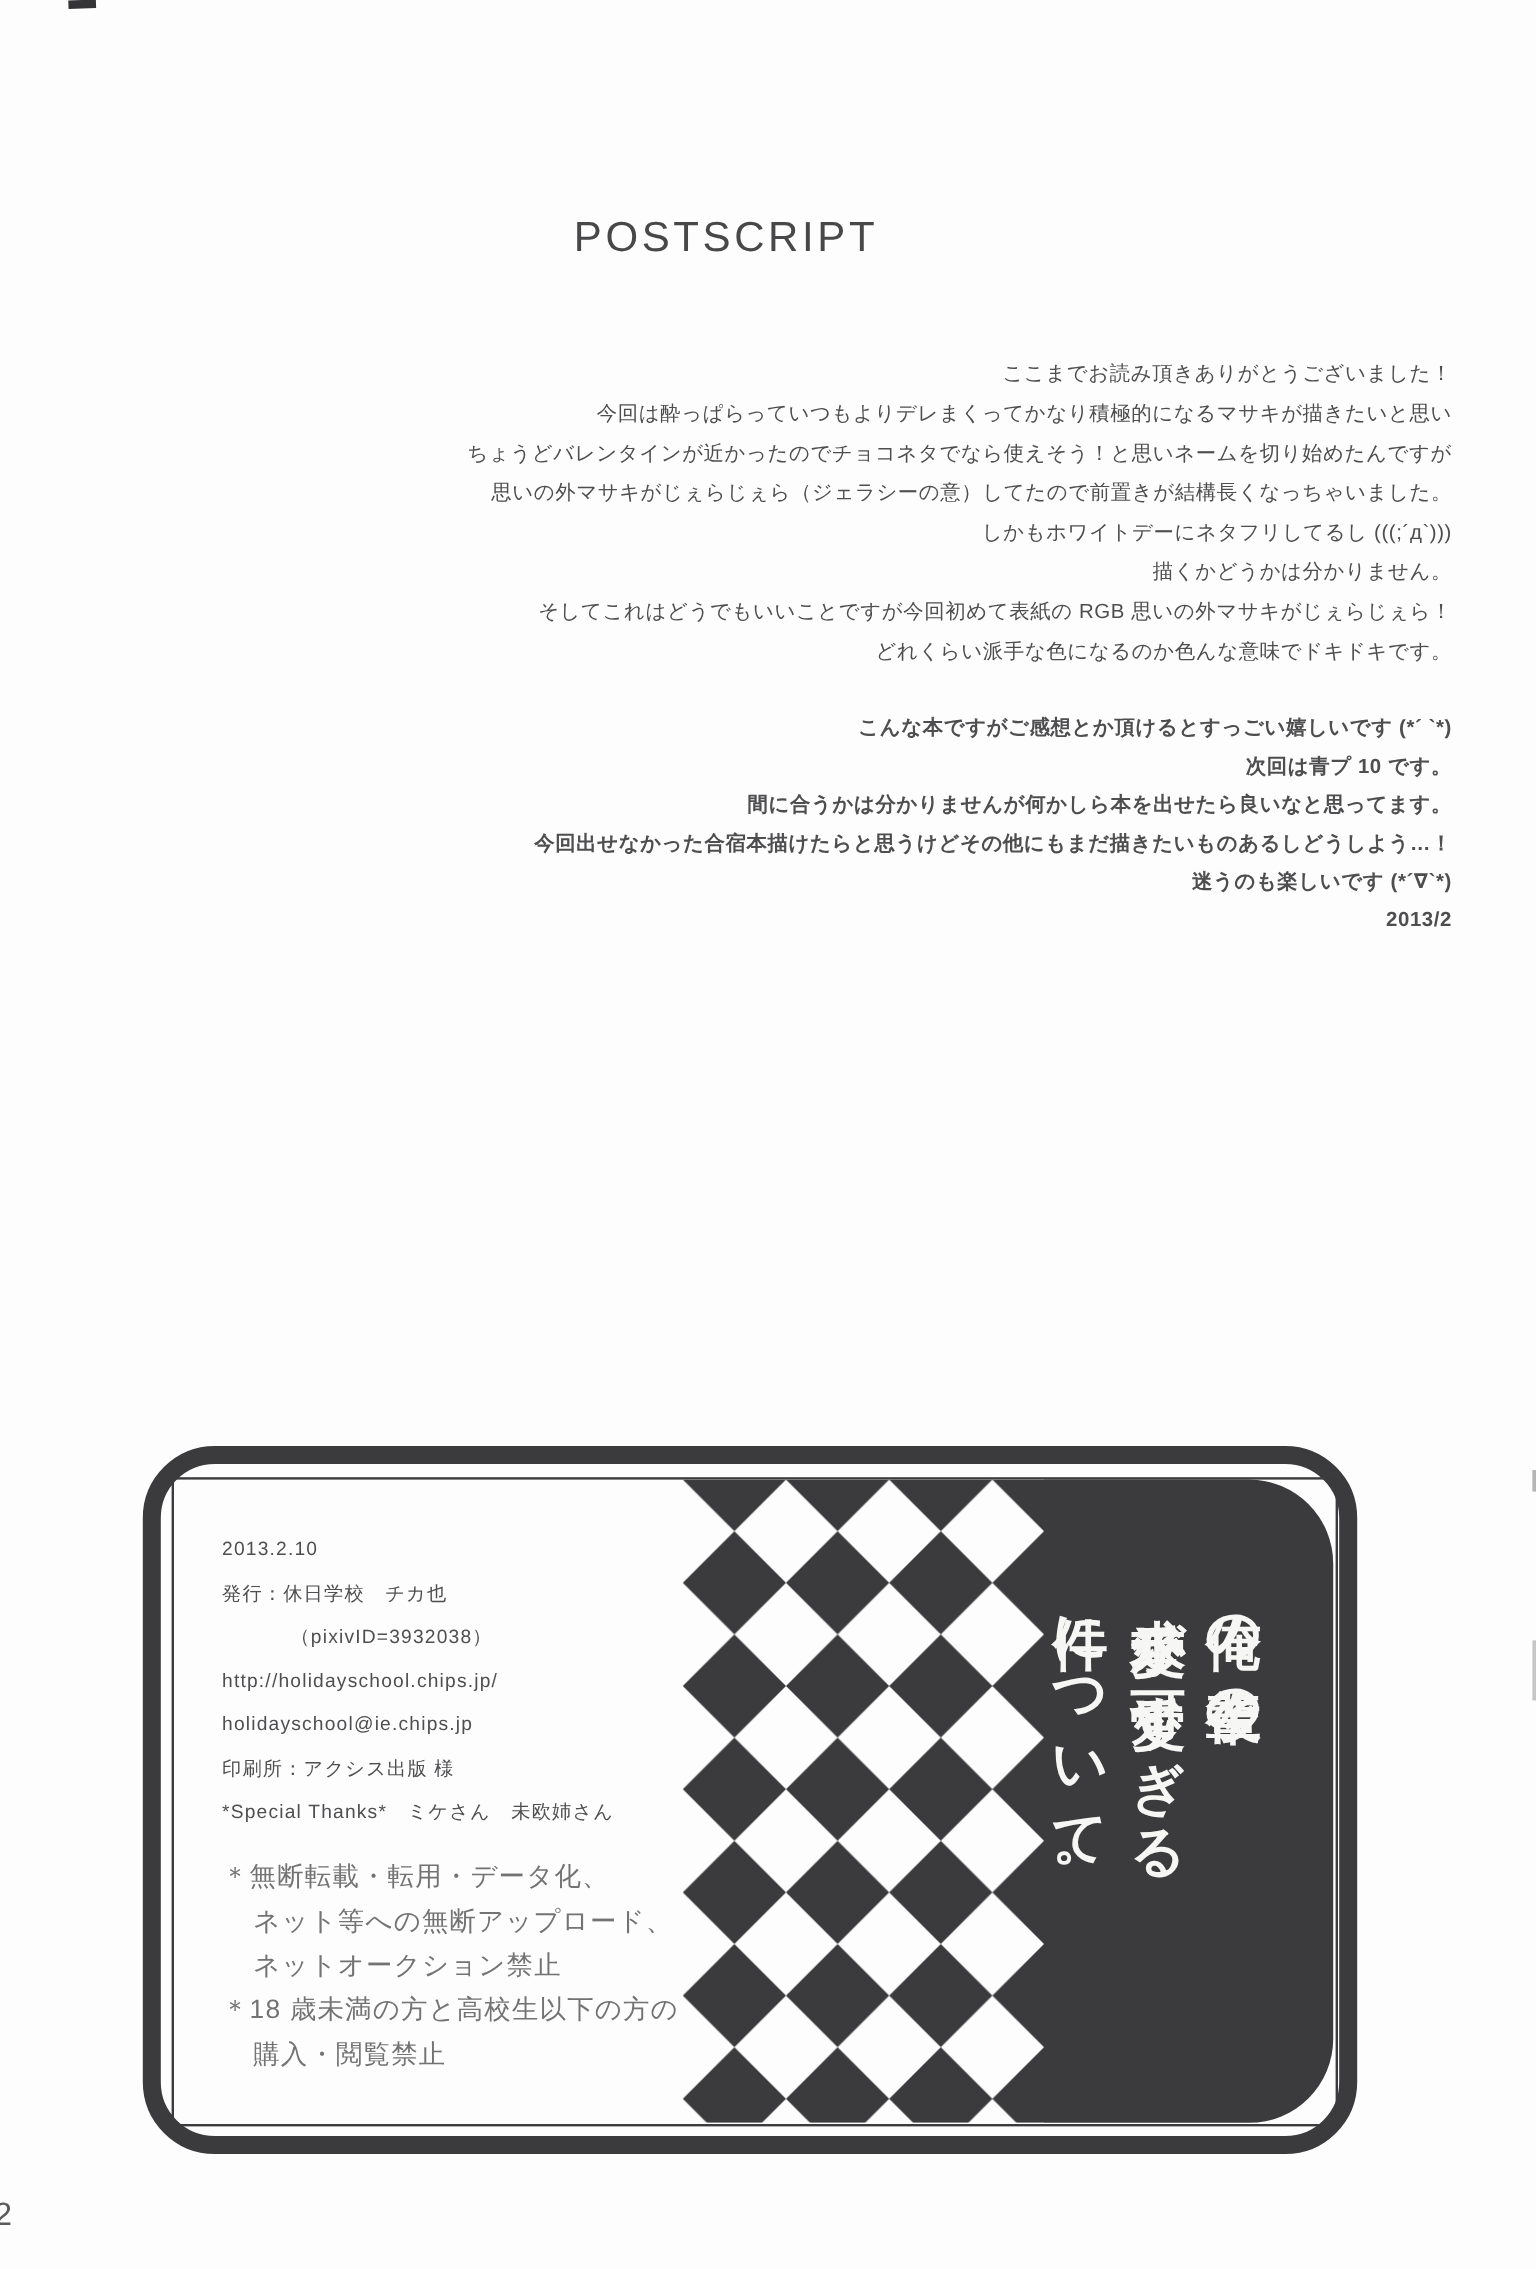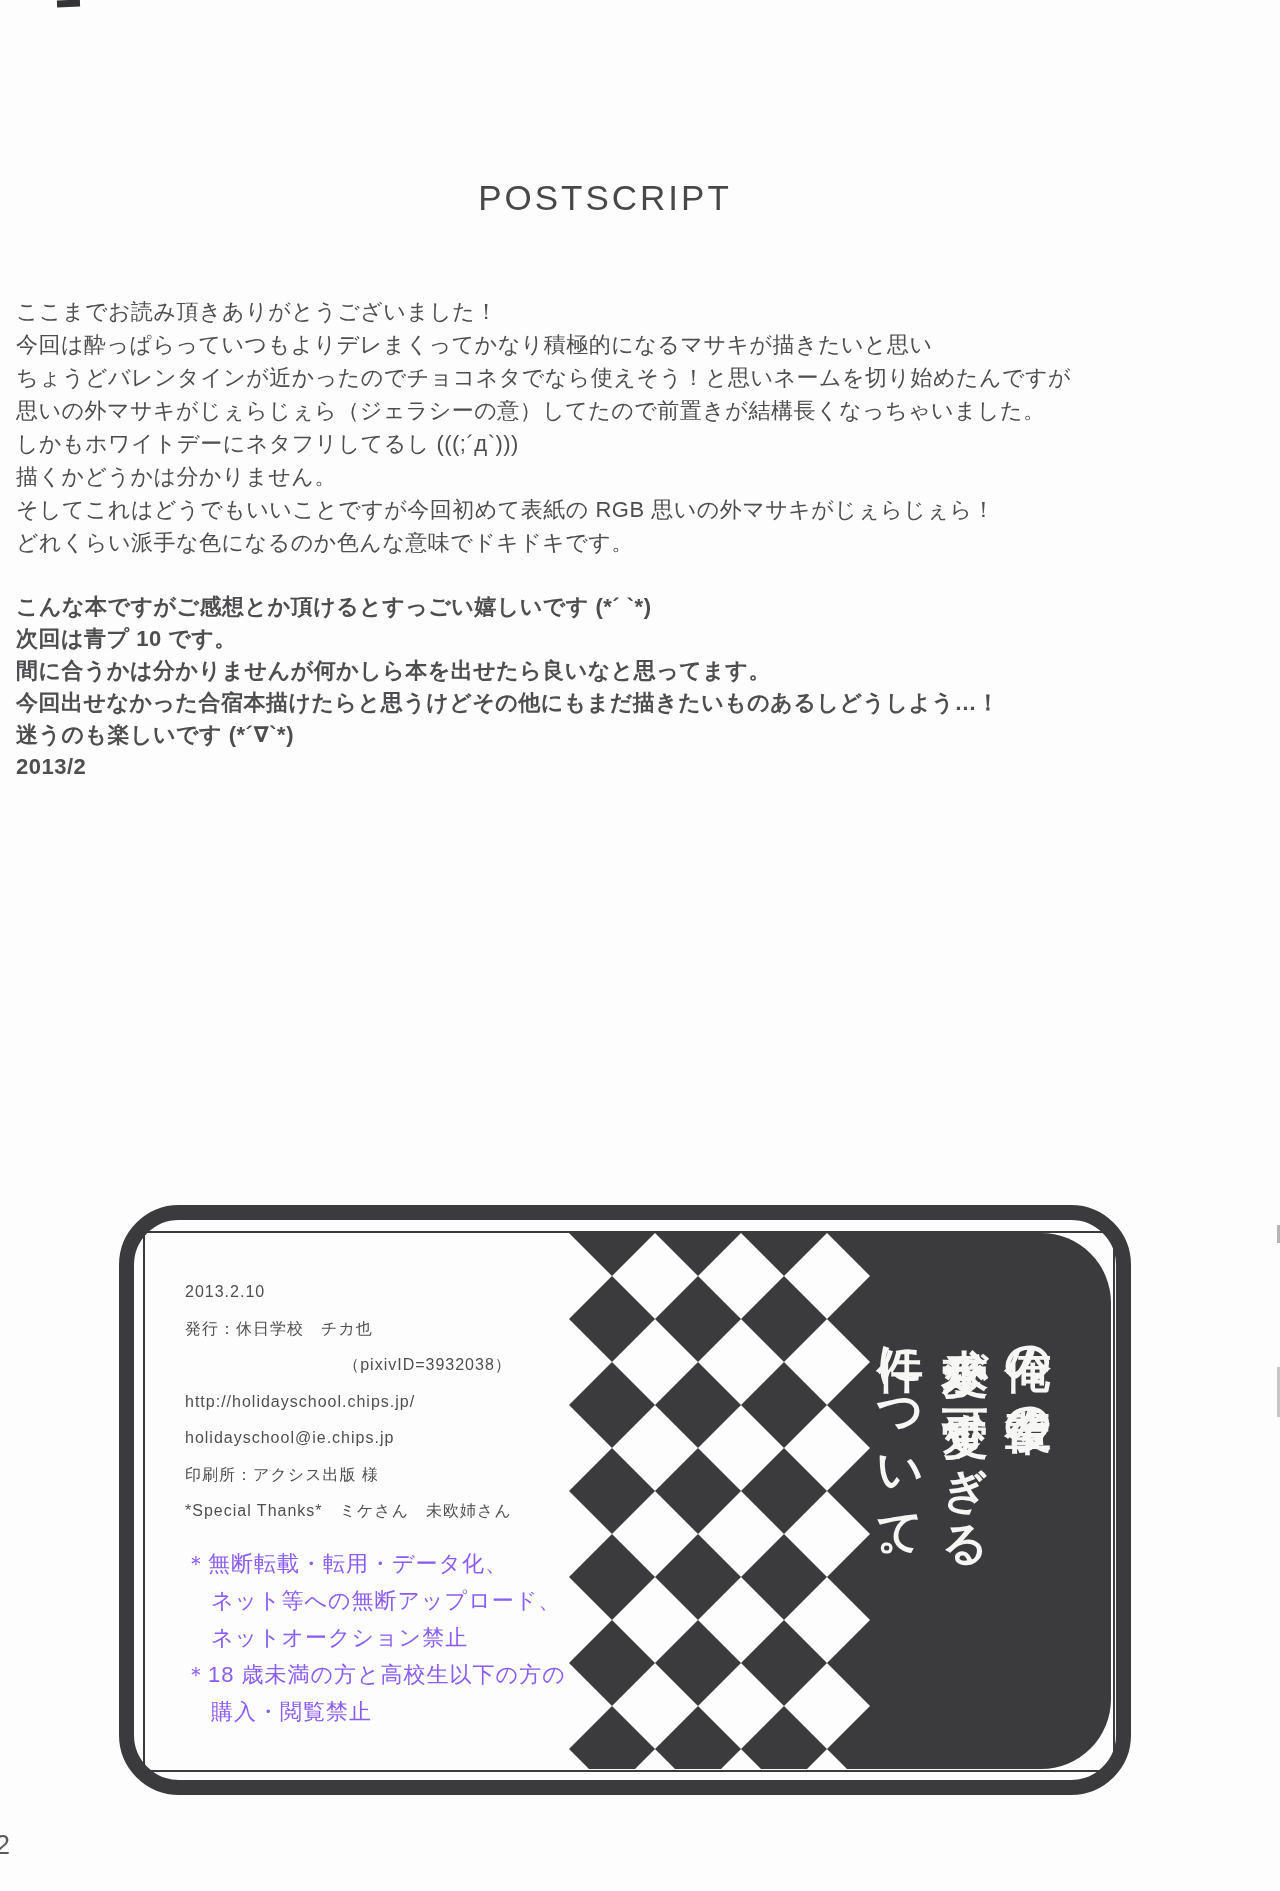--- a/index.html
+++ b/index.html
@@ -12,23 +12,23 @@
   }
   
   .ps-title{
     position:absolute;top:178px;left:0;width:1210px;
     text-align:center;margin:0;
     font-size:35px;font-weight:400;letter-spacing:3px;
     color:#48484a;
   }
   .afterword{
     position:absolute;left:0;width:1210px;
-    text-align:left;
-    font-size:22px;line-height:33px;
-    color:#4e4e50;letter-spacing:0.5px;padding-left:16px;
+    text-align:right;
+    font-size:17px;line-height:33px;
+    color:#4e4e50;letter-spacing:0.5px;
   }
   .afterword.b1{top:295px;}
   .afterword.b2{top:591px;line-height:32px;font-weight:bold;}
   
   .thick-frame{
     position:absolute;left:119px;top:1205px;
     width:982px;height:560px;
     border:15px solid #3b3b3d;border-radius:60px;
   }
   .thin-frame{
@@ -45,23 +45,23 @@
   }
   
   .info-block{
     position:absolute;left:185px;top:1274px;
     font-size:16px;line-height:36.5px;
     color:#4f4f52;letter-spacing:1px;
   }
   .notice-block{
     position:absolute;left:185px;top:1545px;
     font-size:22px;line-height:37px;
-    color:#8b5cf6;letter-spacing:1px;
+    color:#737373;letter-spacing:1px;
   }
-  .ind-pixiv{padding-left:57px;text-align:right;}
+  .ind-pixiv{padding-left:57px;}
   .ind{padding-left:26px;}
   
   .vtitle{
     position:absolute;top:1312px;
     writing-mode:vertical-rl;text-orientation:upright;
     font-family:"Liberation Serif","DejaVu Serif",serif;
     font-weight:700;font-size:46px;letter-spacing:3px;
     color:#f6f6f4;
   }
   .c1{left:997px;}

